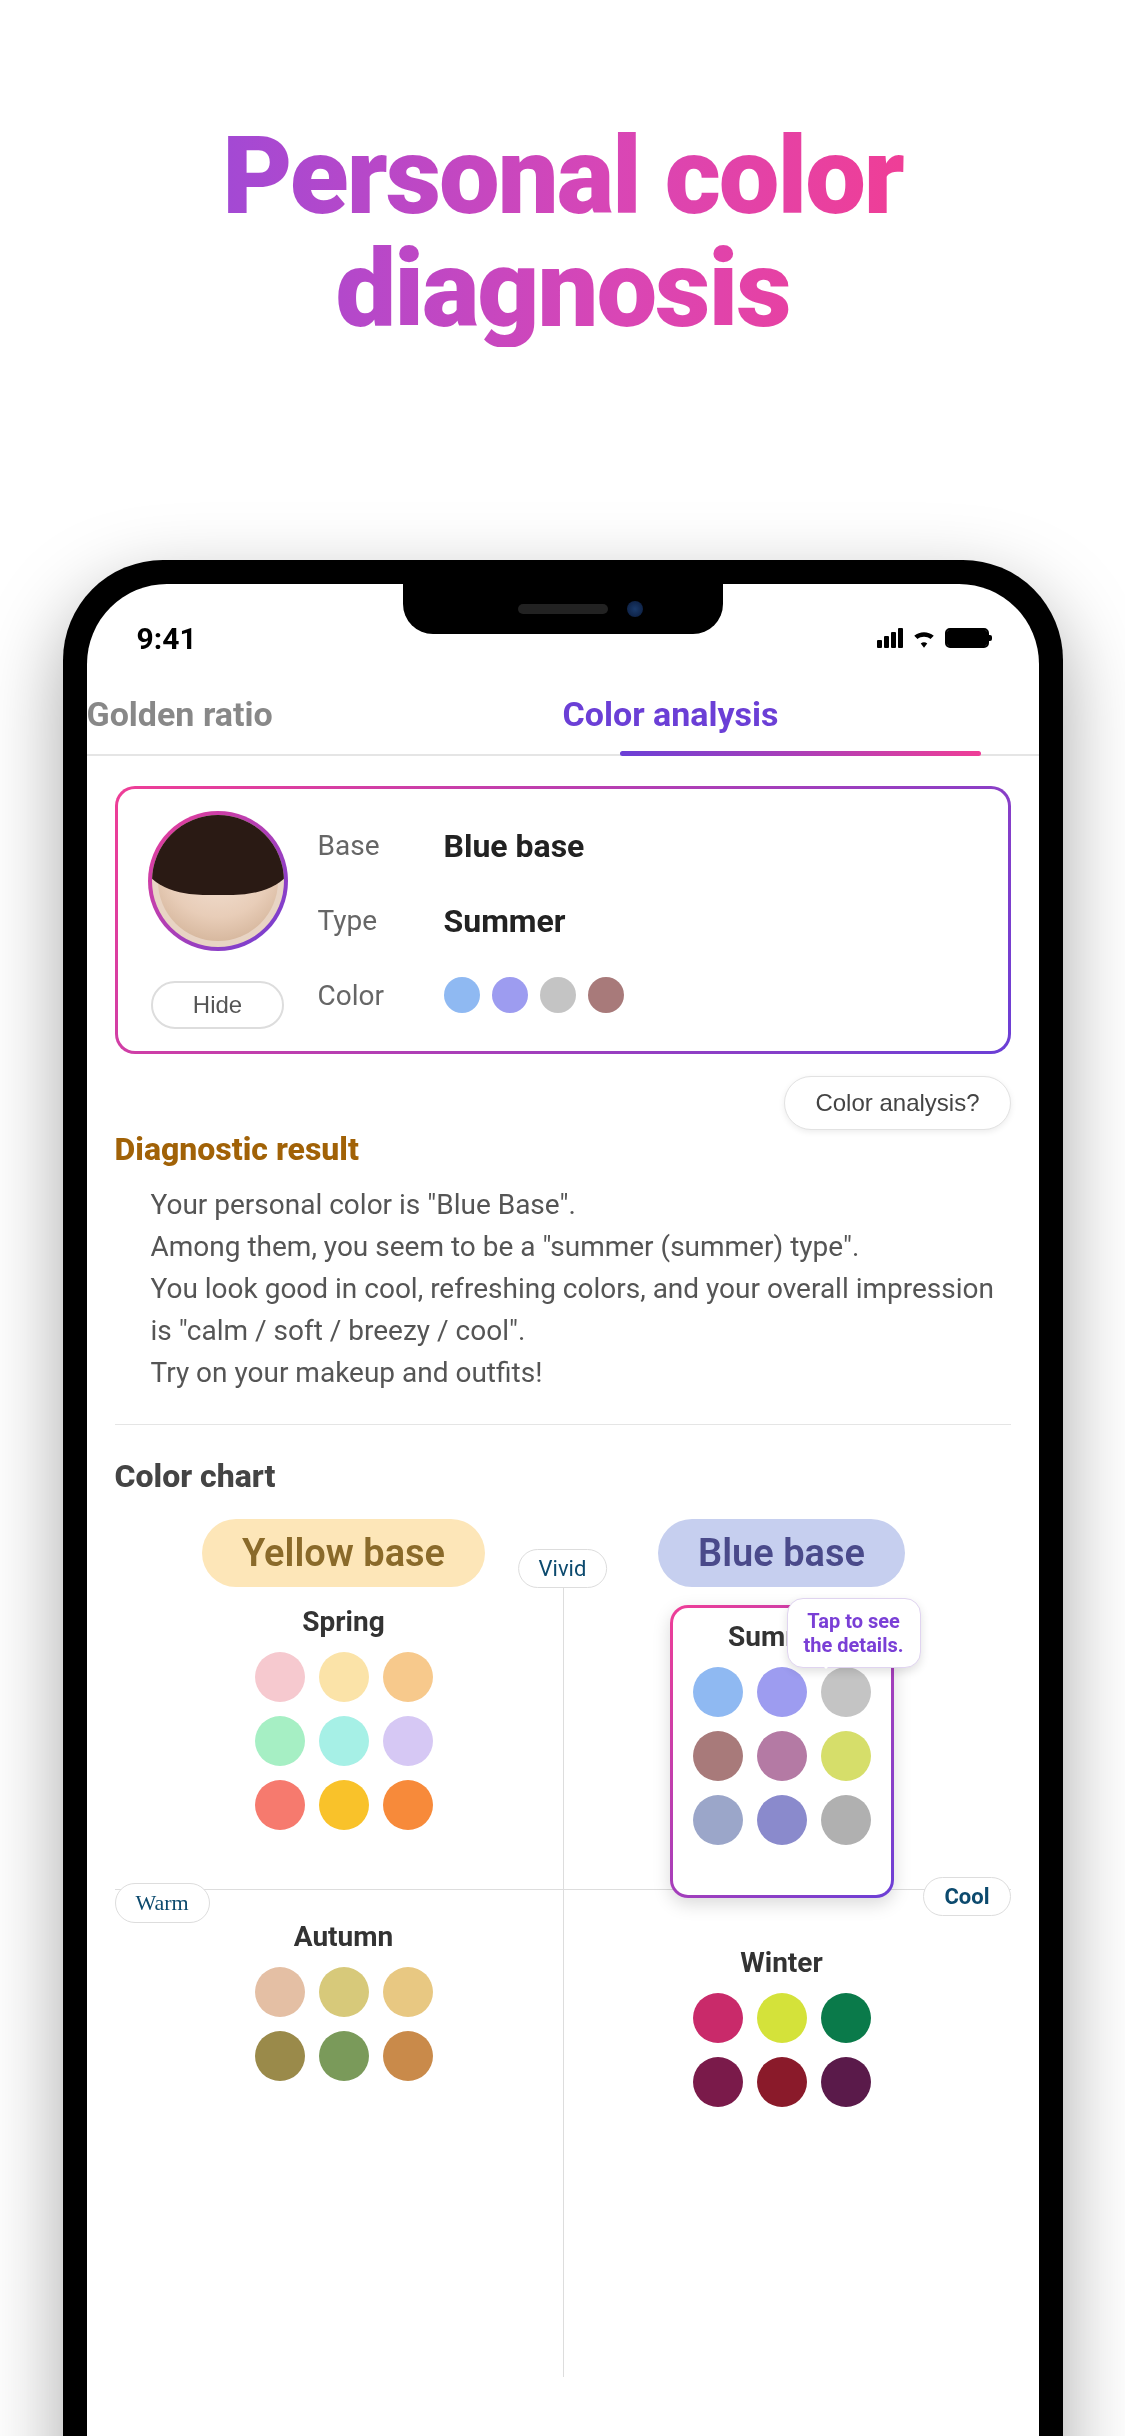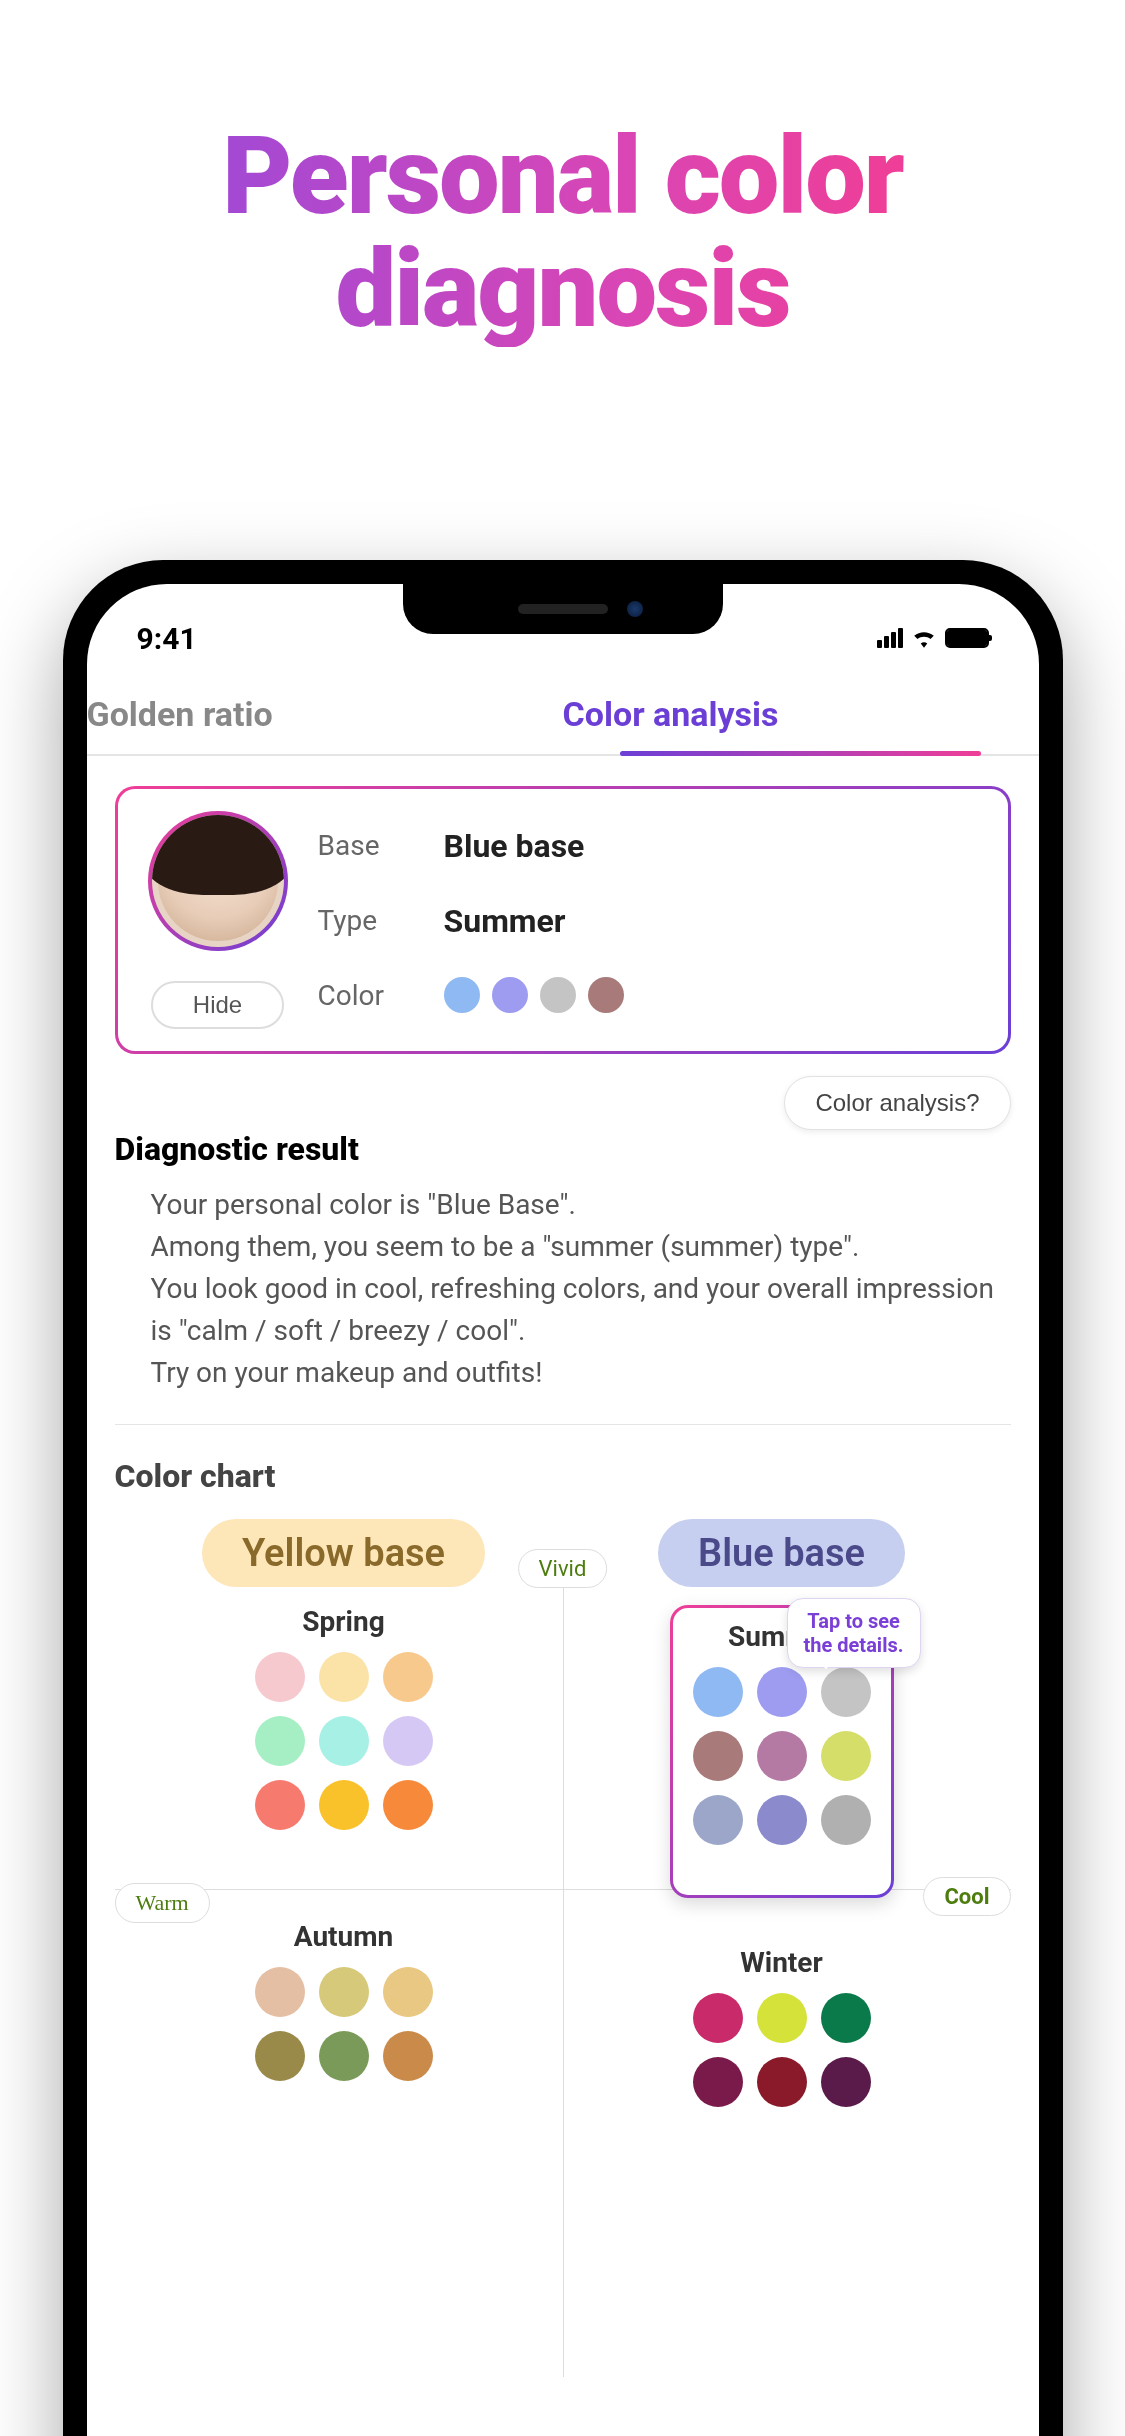--- a/index.html
+++ b/index.html
@@ -147,21 +147,21 @@
 .info-value { font-size:32px; font-weight:700; color:#222; }
 .color-dots { display:flex; gap:12px; }
 .dot { width:36px; height:36px; border-radius:50%; }
 
 .float-btn {
   float:right; margin-top:22px;
   background:#fff; border:1px solid #e2e2e2; border-radius:30px;
   padding:12px 30px; font-size:24px; color:#444;
   box-shadow:0 2px 6px rgba(0,0,0,0.08);
 }
-.section-title { clear:both; font-size:32px; font-weight:800; color:#000000; margin-top:4px; }
+.section-title { clear:both; font-size:32px; font-weight:800; color:#a16207; margin-top:4px; }
 .diag-text { font-size:28px; color:#555; line-height:1.5; padding:16px 16px 30px 36px; border-bottom:1px solid #e5e5e5; }
 .chart-title { font-size:32px; font-weight:800; color:#444; margin:32px 0 24px; }
 
 .chart-wrap { position:relative; padding:0 10px; }
 .chart-grid {
   display:grid; grid-template-columns:1fr 1fr; gap:0; position:relative;
   border-left:0; border-top:0;
 }
 .base-pill {
   display:inline-block; padding:12px 40px; border-radius:40px;
@@ -176,21 +176,21 @@
 .season-box.highlight {
   border:3px solid transparent; border-radius:18px;
   background:linear-gradient(#fff,#fff) padding-box, linear-gradient(135deg,#ef3e97,#6b3fd6) border-box;
   box-shadow:0 6px 18px rgba(0,0,0,0.15);
   padding-top:12px; margin:0 10px;
 }
 .axis-v { position:absolute; left:50%; top:40px; bottom:-220px; width:1px; background:#ddd; }
 .axis-h { position:absolute; left:0; right:0; top:370px; height:1px; background:#ddd; }
 .axis-label {
   position:absolute; background:#fff; border:1px solid #ddd; border-radius:20px;
-  padding:6px 20px; font-size:22px; color:#4d7c0f;
+  padding:6px 20px; font-size:22px; color:#0c4a6e;
 }
 .lbl-vivid { top:30px; left:50%; transform:translateX(-50%); }
 .lbl-warm { top:364px; left:0;font-family:Liberation Serif, serif; }
 .lbl-cool { top:358px; right:0;font-weight:bold; }
 .tooltip {
   position:absolute; top:-10px; right:-30px;
   background:#fff; border:1px solid #e0d4f0; border-radius:16px;
   padding:10px 16px; font-size:20px; color:#7a3fd6; font-weight:700;
   box-shadow:0 4px 10px rgba(0,0,0,0.12); z-index:5;
   line-height:1.2; text-align:center;

